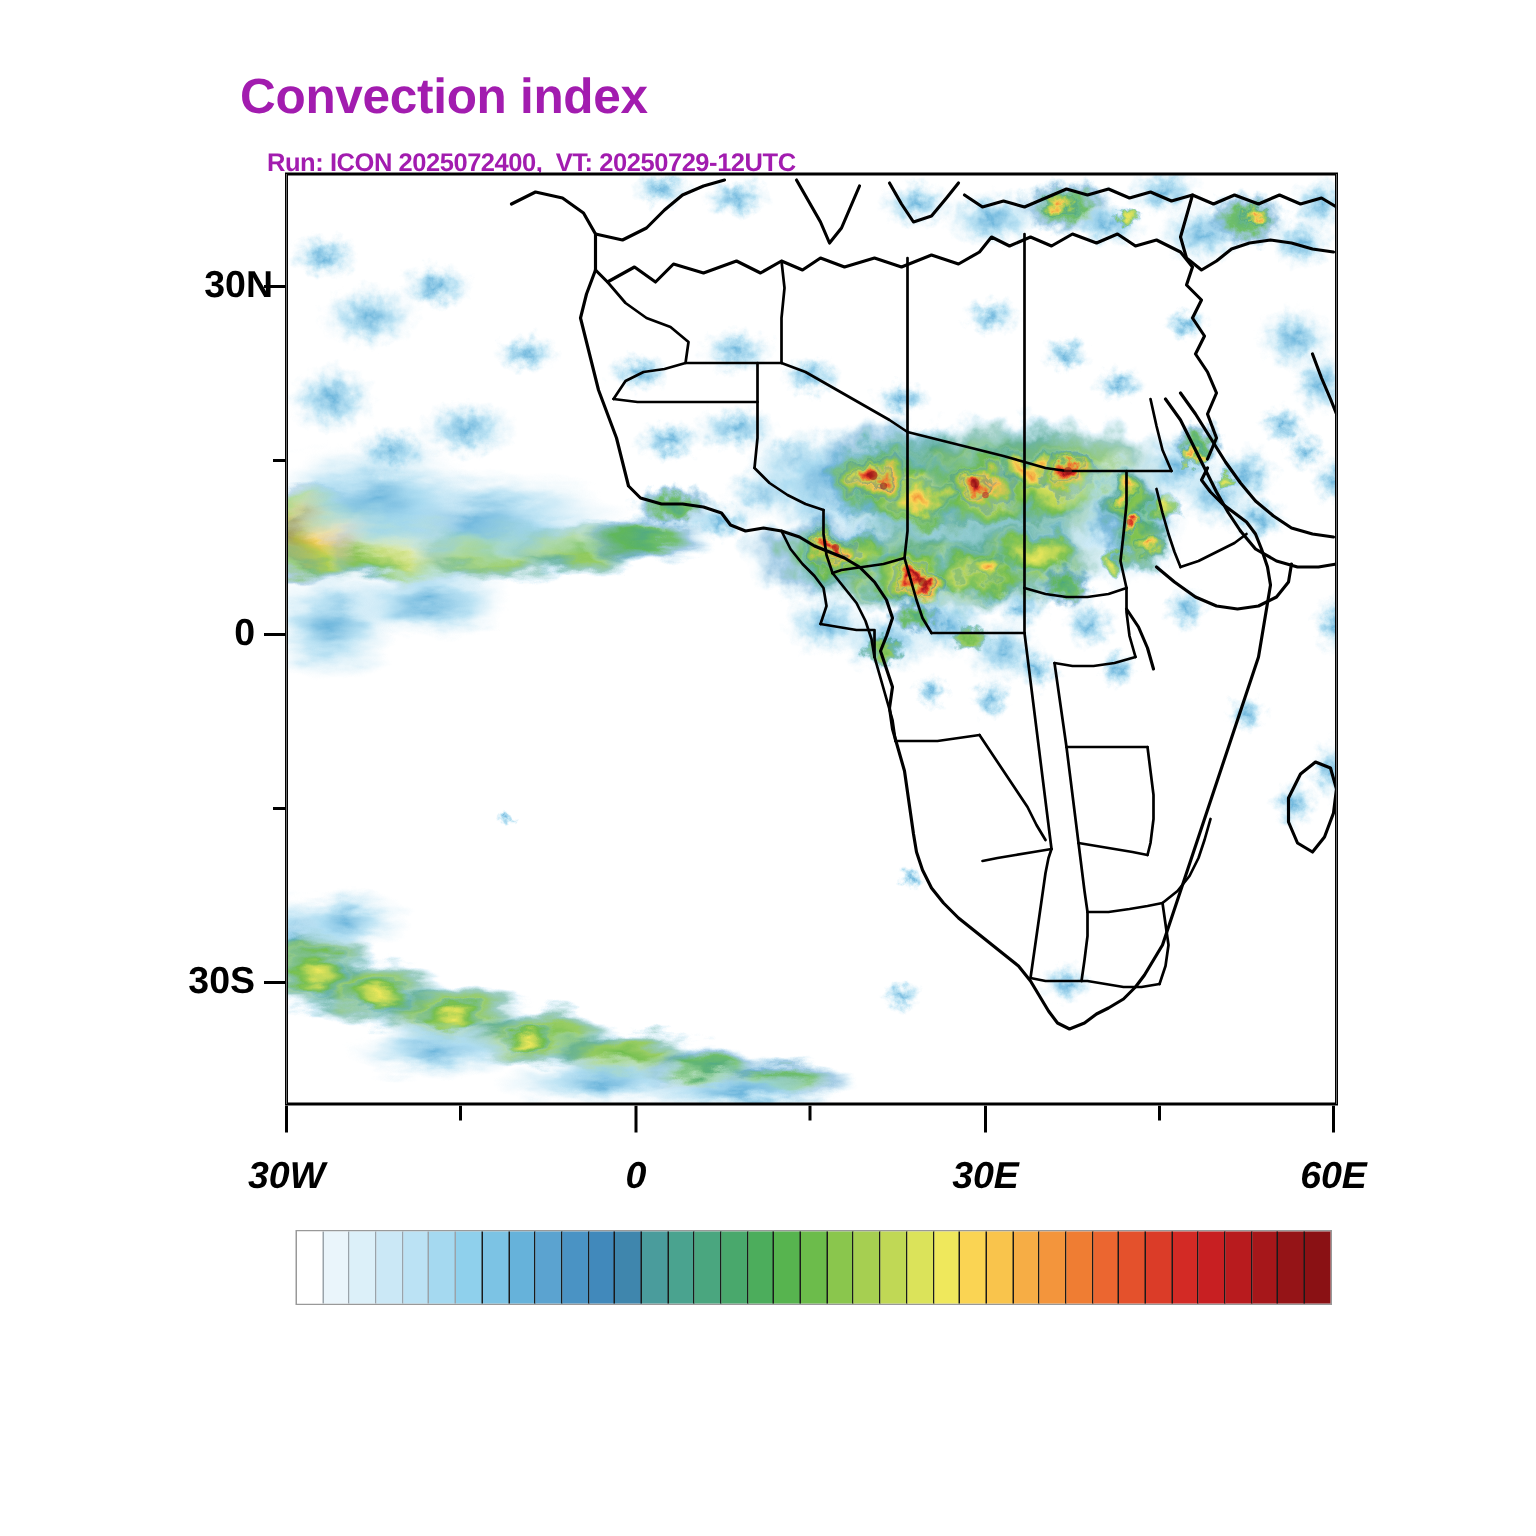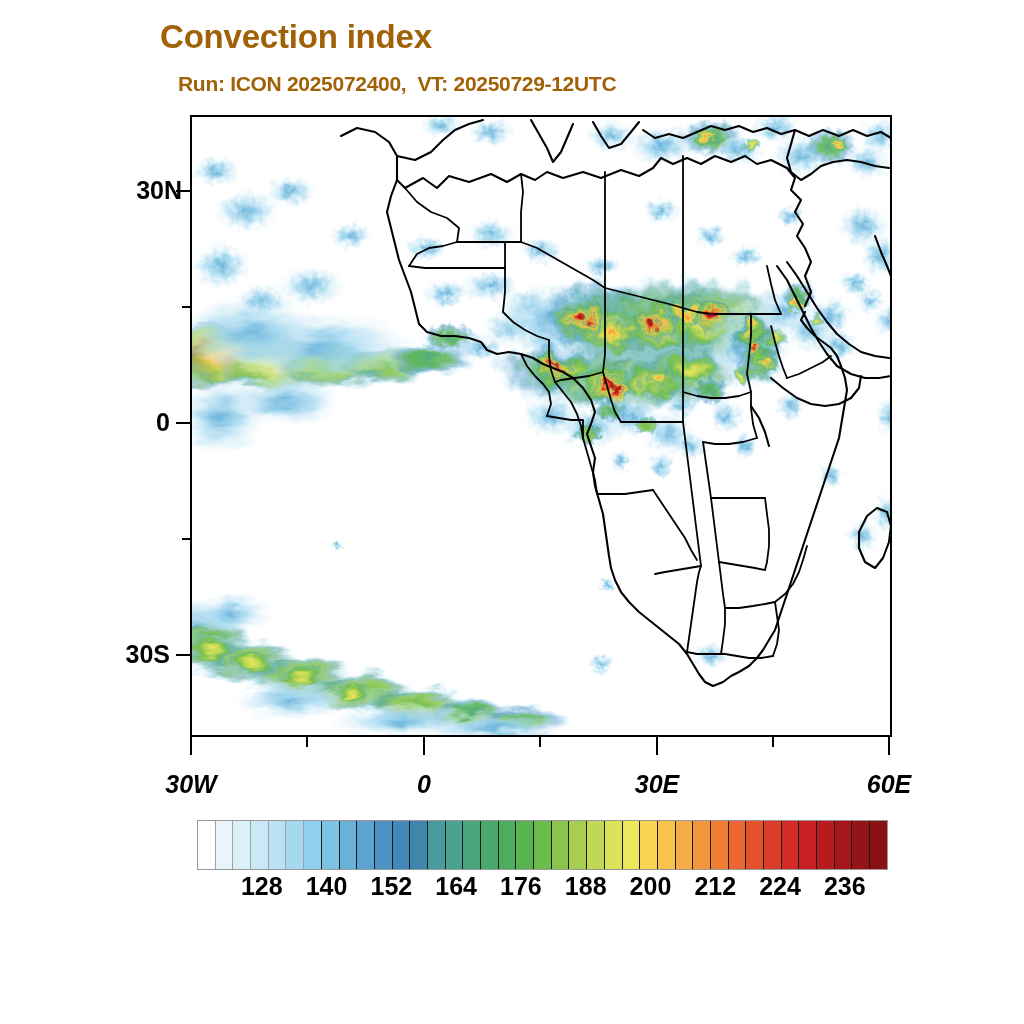--- a/index.html
+++ b/index.html
@@ -19,33 +19,34 @@
     position: absolute;
     left: 0; top: 0;
     width: 1024px;
     height: 1024px;
   }
   .title {
     position: absolute;
     left: 0; right: 0;
     text-align: left;
     font-weight: bold;
-    color: #a16207;
+    color: #a21caf;
     white-space: pre;
+    margin-top: 27px;
   }
   #main-title {
     left: 160px;
     top: 18px;
     font-size: 33px;
     letter-spacing: -0.2px;
   }
   #sub-title {
     left: 178px;
     top: 72px;
-    font-size: 21px;
+    font-size: 17px;
     letter-spacing: -0.3px;
   }
   #plot-frame {
     position: absolute;
     left: 190px;
     top: 115px;
     width: 700px;
     height: 620px;
     border: 1.6px solid #000000;
     box-sizing: content-box;
@@ -554,27 +555,15 @@
         <div class="cb-cell" style="background: rgb(235, 102, 48);"></div>
         <div class="cb-cell" style="background: rgb(228, 81, 44);"></div>
         <div class="cb-cell" style="background: rgb(219, 60, 40);"></div>
         <div class="cb-cell" style="background: rgb(211, 42, 37);"></div>
         <div class="cb-cell" style="background: rgb(200, 31, 34);"></div>
         <div class="cb-cell" style="background: rgb(184, 27, 30);"></div>
         <div class="cb-cell" style="background: rgb(166, 23, 26);"></div>
         <div class="cb-cell" style="background: rgb(149, 20, 23);"></div>
         <div class="cb-cell" style="background: rgb(138, 17, 20);"></div>
       </div>
-    <div class="cb-labels">
-        <div class="cb-label" style="left: 64.7812px;">128</div>
-        <div class="cb-label" style="left: 129.562px;">140</div>
-        <div class="cb-label" style="left: 194.344px;">152</div>
-        <div class="cb-label" style="left: 259.125px;">164</div>
-        <div class="cb-label" style="left: 323.906px;">176</div>
-        <div class="cb-label" style="left: 388.688px;">188</div>
-        <div class="cb-label" style="left: 453.469px;">200</div>
-        <div class="cb-label" style="left: 518.25px;">212</div>
-        <div class="cb-label" style="left: 583.031px;">224</div>
-        <div class="cb-label" style="left: 647.812px;">236</div>
-      </div>
   </div>
 
 </div>
 
 </body></html>

